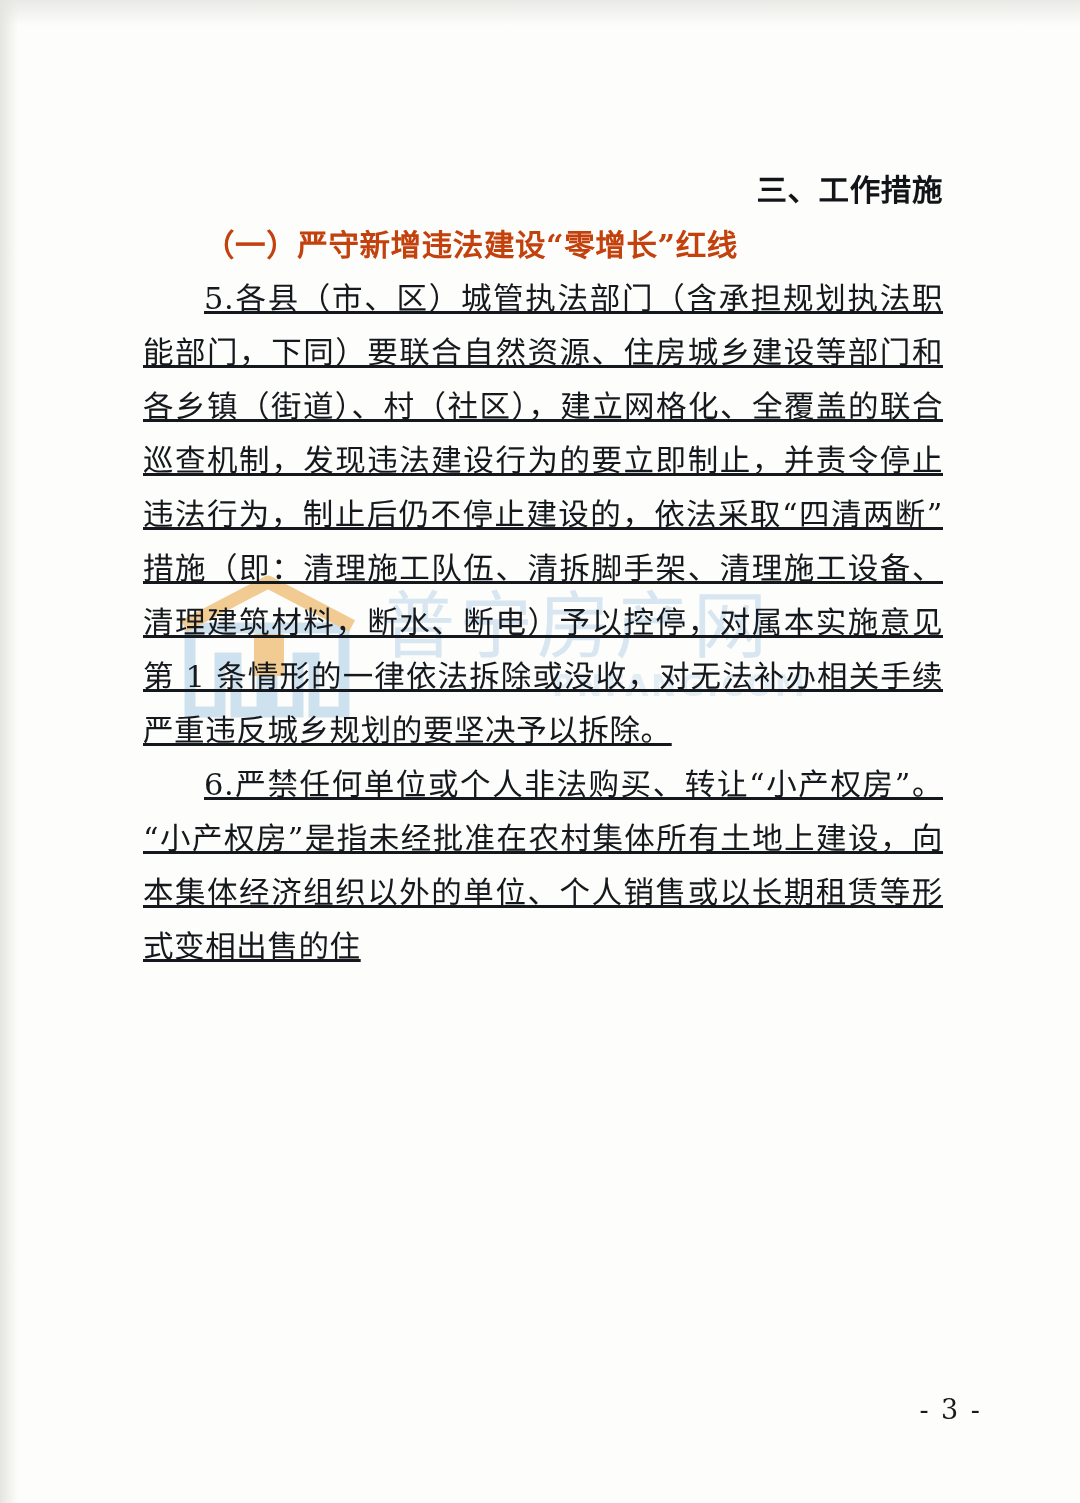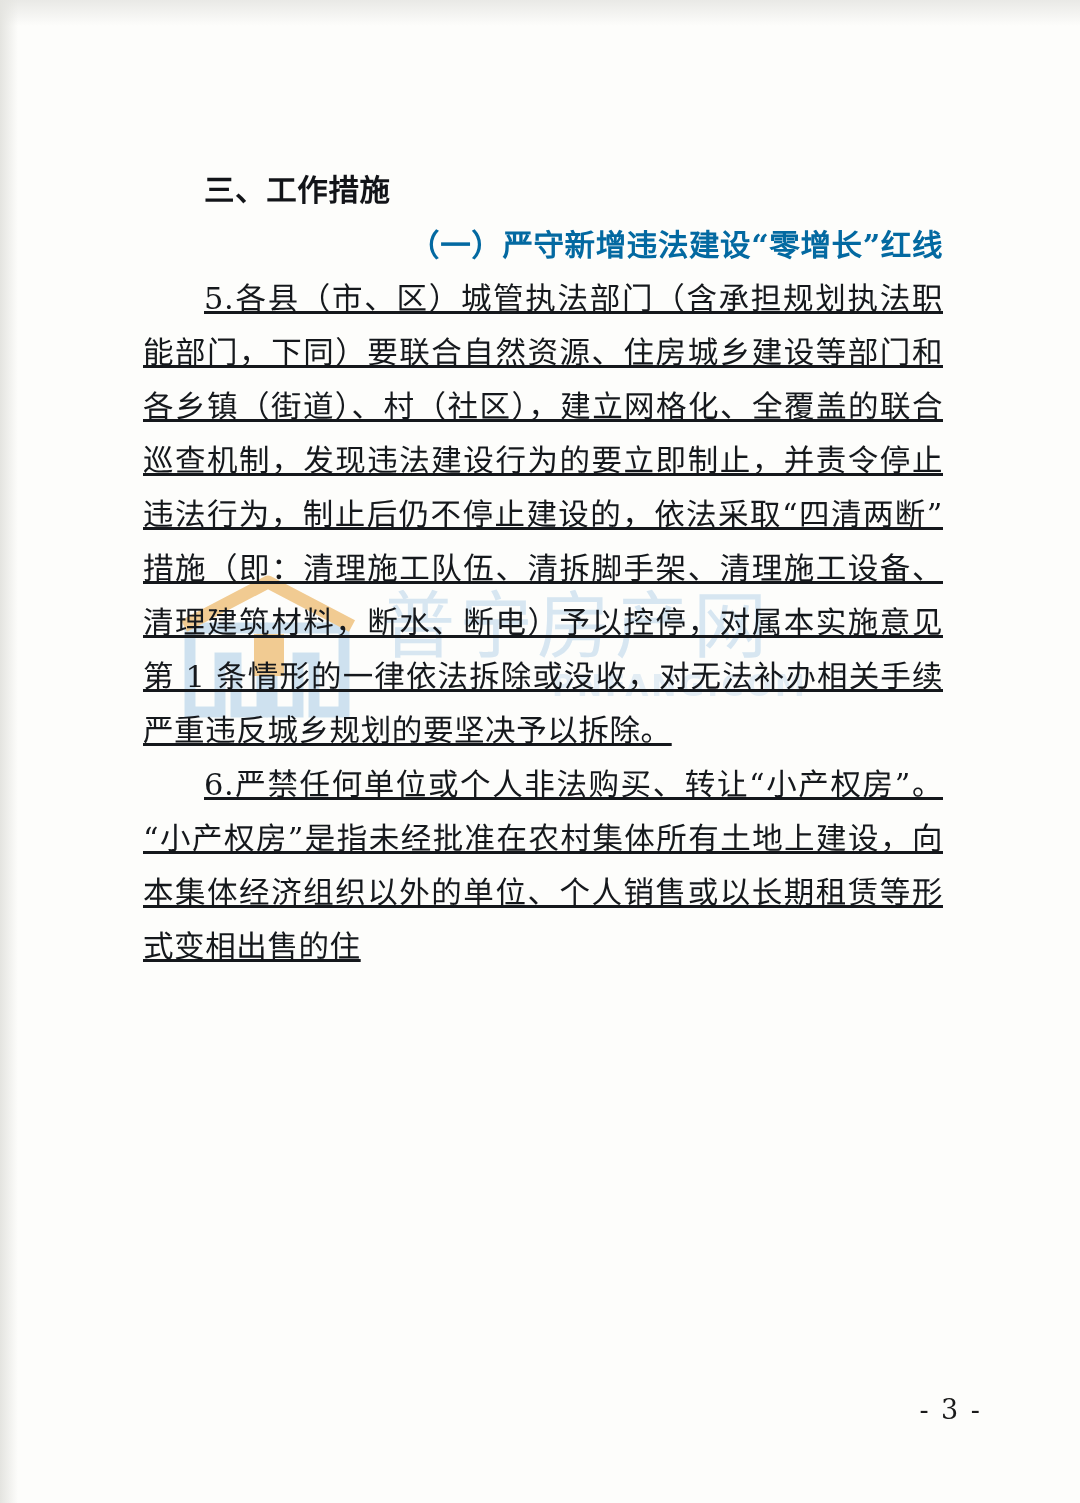--- a/index.html
+++ b/index.html
@@ -106,30 +106,30 @@
   }
   .heading {
     font-size: 30.5px;
     line-height: 54px;
     letter-spacing: 0.6px;
     font-weight: bold;
     text-indent: 2em;
     margin: 0;
     color: #121418;
     font-family: "DejaVu Sans", "Liberation Sans", sans-serif;
+    text-align: right;
   }
   .subheading {
     font-size: 30.5px;
     line-height: 54px;
     letter-spacing: 0.6px;
     font-weight: bold;
     text-indent: 2em;
     margin: 0;
-    color: #0369a1;
-    text-align: right;
+    color: #c2410c;
   }
   .gap-sm { height: 4px; }
 
   
   #page-number {
     position: absolute;
     right: 98px;
     bottom: 78px;
     font-size: 27px;
     letter-spacing: 2px;

